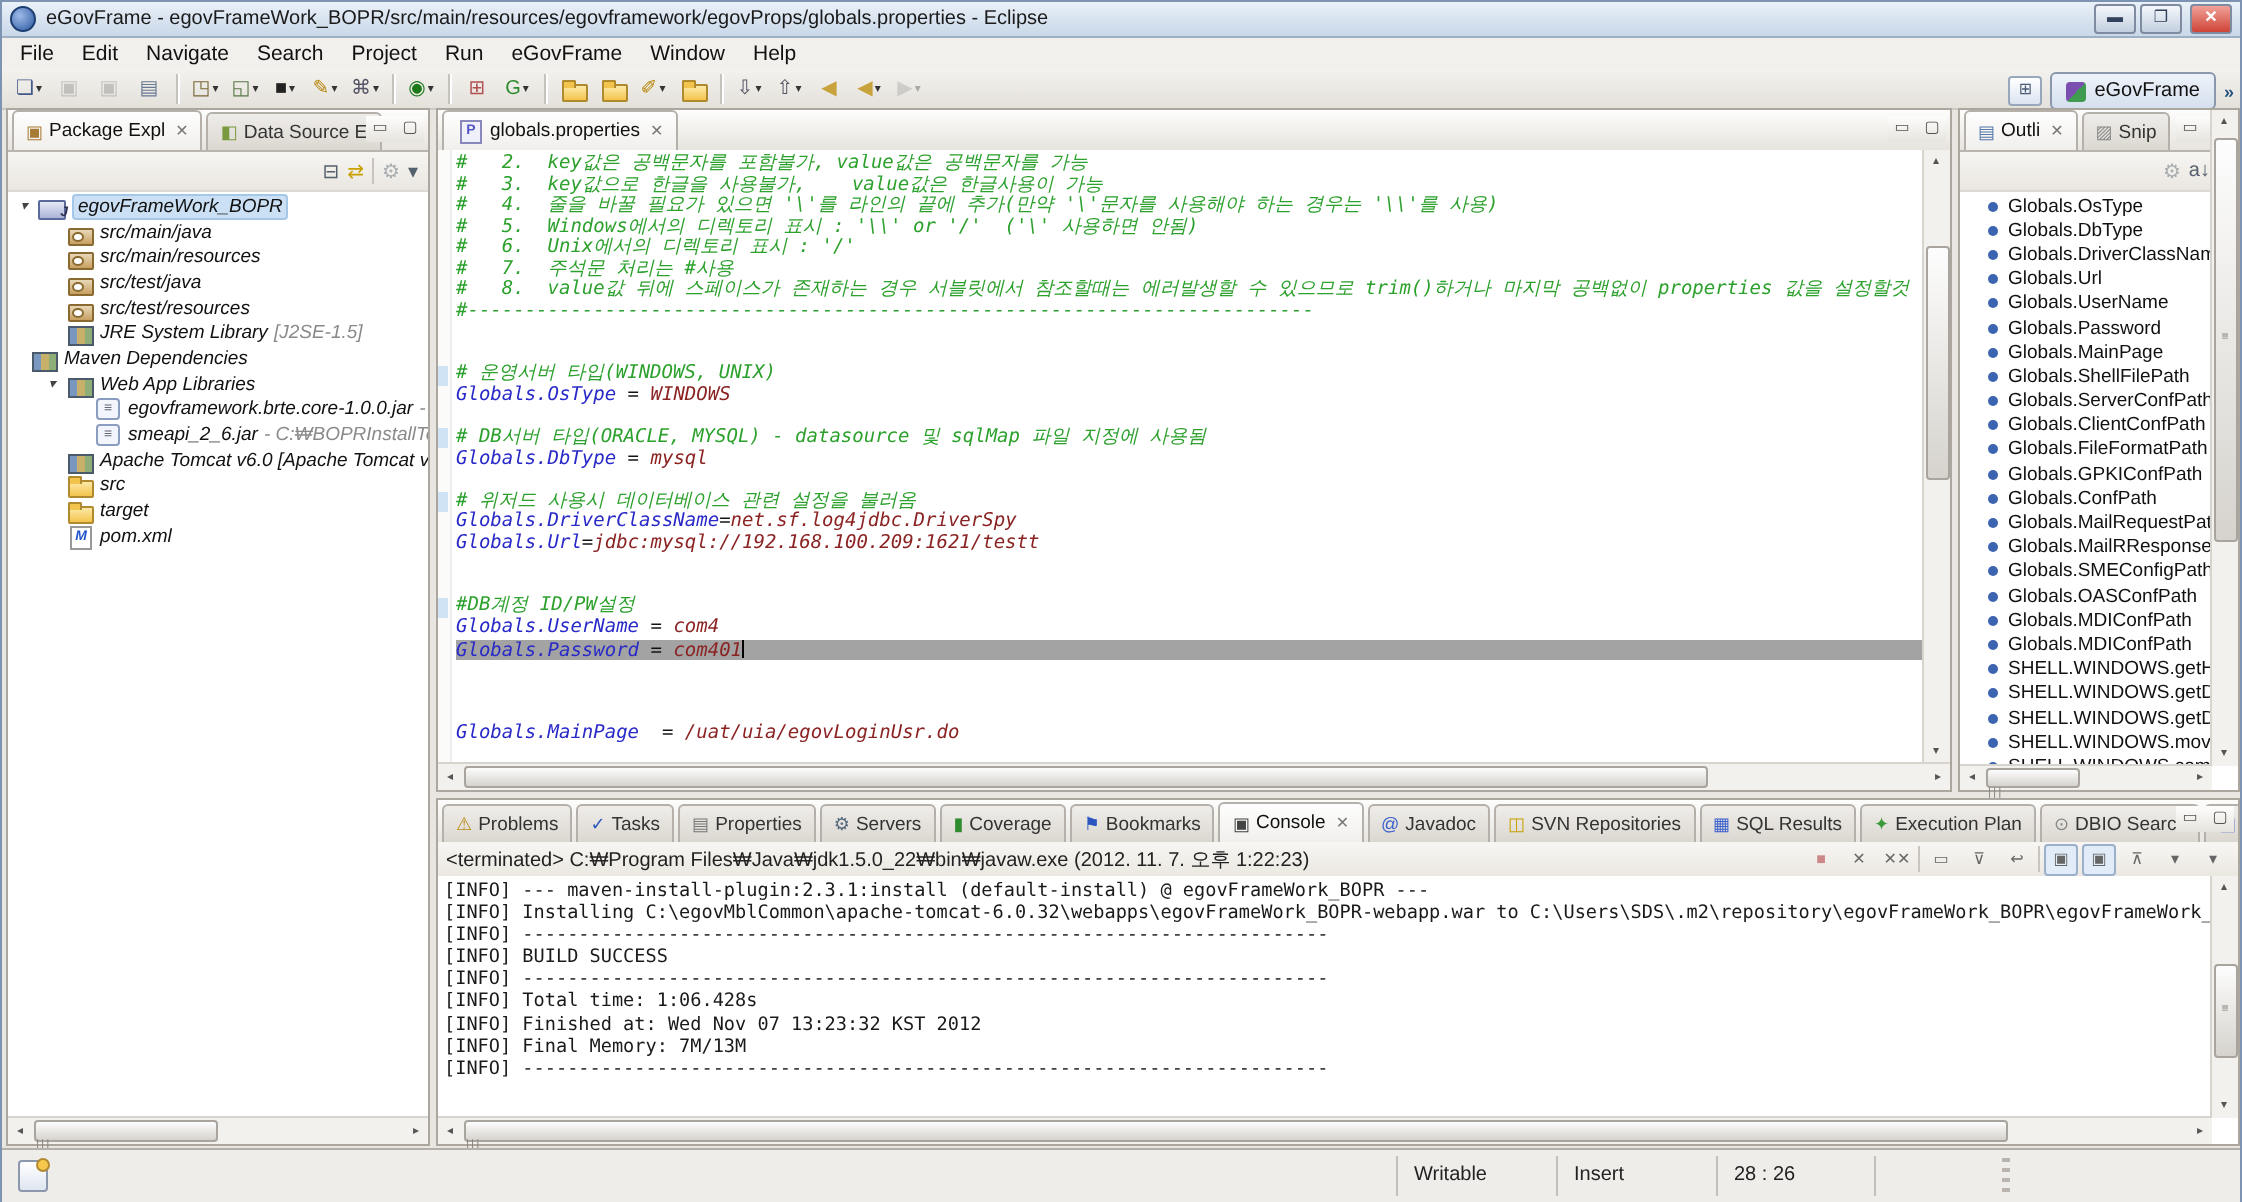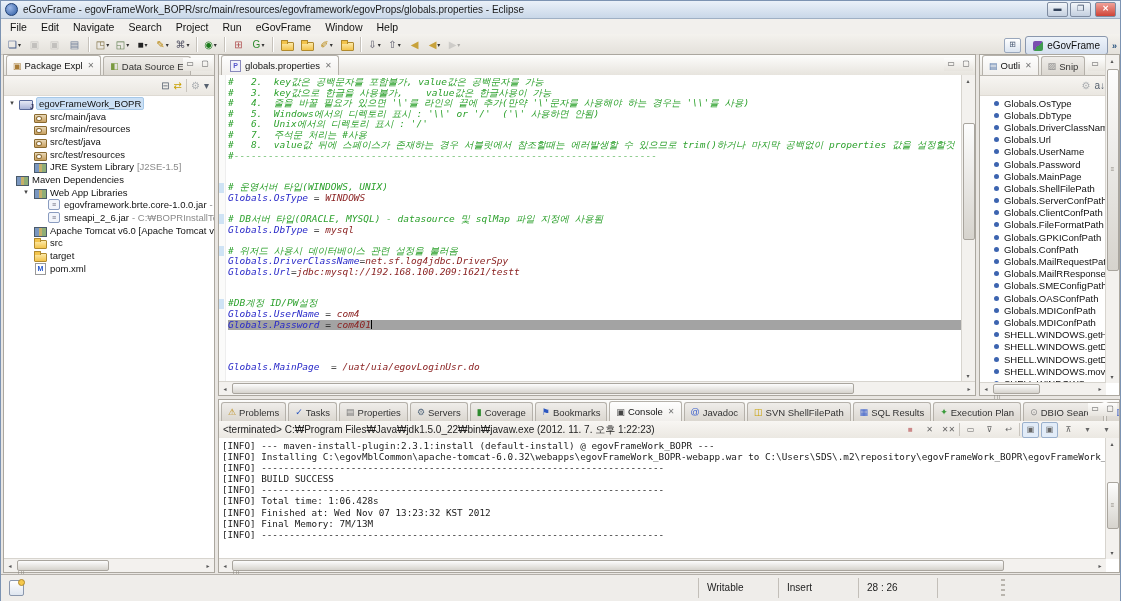--- a/index.html
+++ b/index.html
@@ -59,21 +59,21 @@
   
   .sb-h{position:absolute;left:0;right:0;bottom:0;height:13px;background:#f3f1ee;
     border-top:1px solid #d7d4ce;display:flex;align-items:center;}
   .sb-v{position:absolute;top:0;bottom:0;right:0;width:13px;background:#f3f1ee;border-left:1px solid #d7d4ce;}
   .sb-a{width:12px;height:12px;font-size:6px;color:#555;text-align:center;line-height:12px;flex:none;}
   .sb-t{background:linear-gradient(#fdfdfd,#d6d3cd);border:1px solid #a9a59e;border-radius:2px;}
   .sb-grip{color:#8b877f;font-size:6px;text-align:center;line-height:9px;letter-spacing:1px;}
   
   #pkg{left:2px;top:53px;width:212px;height:519px;background:#fff;}
   #pkg-tree{position:absolute;left:0;top:40px;right:0;bottom:13px;overflow:hidden;padding-top:2px;}
-  .trow{display:flex;align-items:center;gap:3px;height:12.7px;font-size:9.5px;color:#111;white-space:nowrap;}
+  .trow{display:flex;align-items:center;gap:3px;height:12.7px;font-size:9.5px;color:#111;white-space:nowrap;font-style:italic;}
   .trow .sel{background:#cbe0f5;border:1px solid #a6c8e8;border-radius:2px;padding:0 2px;margin:-1px 0;}
   .tsuffix{color:#8a8a8a;}
   .texp{width:8px;font-size:7px;color:#444;text-align:center;flex:none;}
   
   .ico{position:relative;display:inline-block;width:14px;height:11px;flex:none;}
   .ico-folder::before{content:"";position:absolute;left:1px;top:3px;width:11px;height:7px;
     background:linear-gradient(#fce9a8,#f3c44c);border:1px solid #b08a2e;border-radius:1px;}
   .ico-folder::after{content:"";position:absolute;left:1px;top:1px;width:5px;height:3px;
     background:#f3c44c;border:1px solid #b08a2e;border-bottom:none;border-radius:1px 1px 0 0;}
   .ico-src::before{content:"";position:absolute;left:1px;top:3px;width:11px;height:7px;
@@ -597,21 +597,21 @@
           <span class="tico" style="color: rgb(68, 68, 68);">▣</span>
           <span>Console</span>
           <span class="close">✕</span>
         </div>
         <div class="tab">
           <span class="tico" style="color: rgb(58, 95, 205);">@</span>
           <span>Javadoc</span>
         </div>
         <div class="tab">
           <span class="tico" style="color: rgb(200, 160, 0);">◫</span>
-          <span>SVN ShellFilePath</span>
+          <span>SVN Repositories</span>
         </div>
         <div class="tab">
           <span class="tico" style="color: rgb(58, 95, 205);">▦</span>
           <span>SQL Results</span>
         </div>
         <div class="tab">
           <span class="tico" style="color: rgb(58, 155, 58);">✦</span>
           <span>Execution Plan</span>
         </div>
         <div class="tab">

